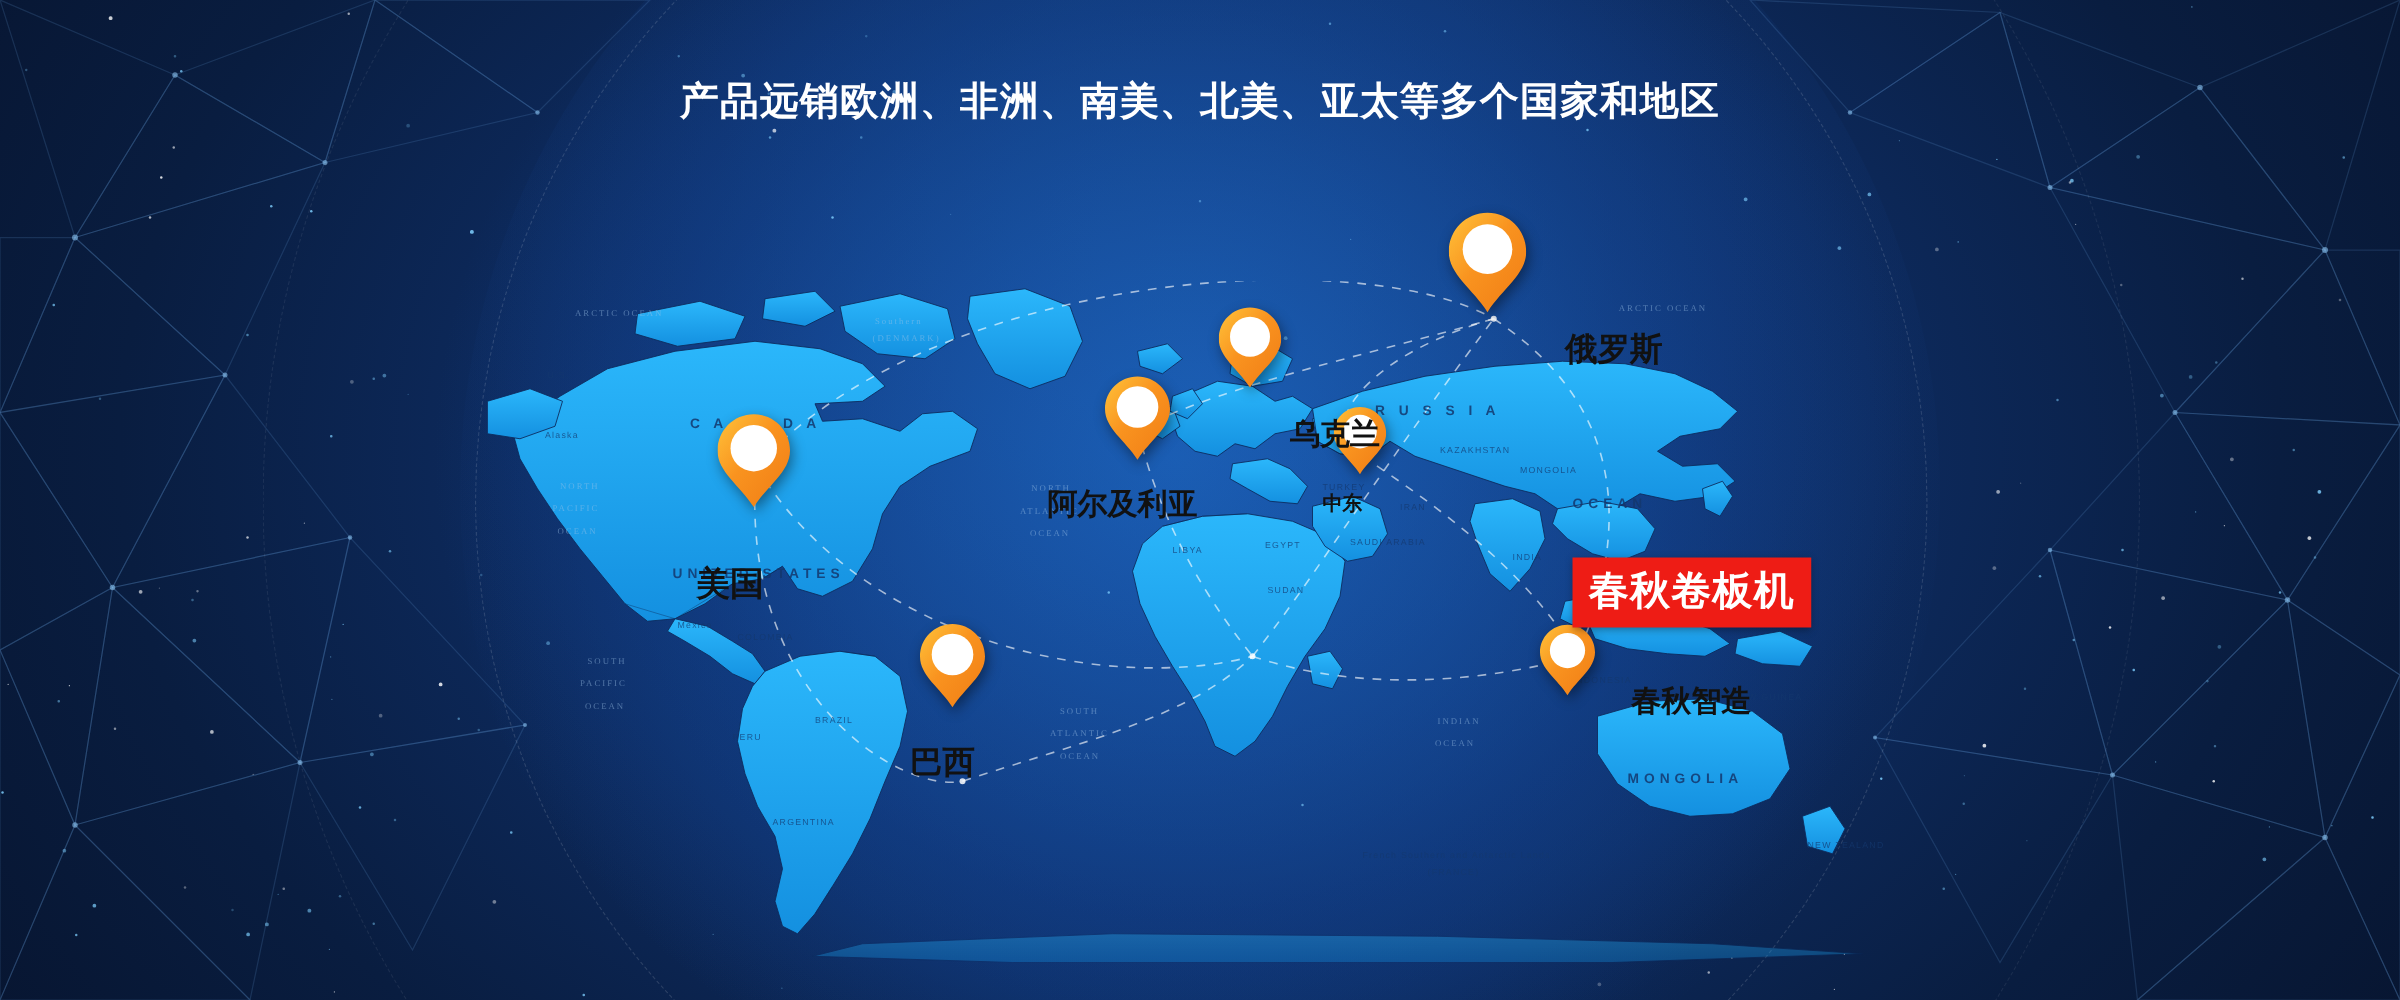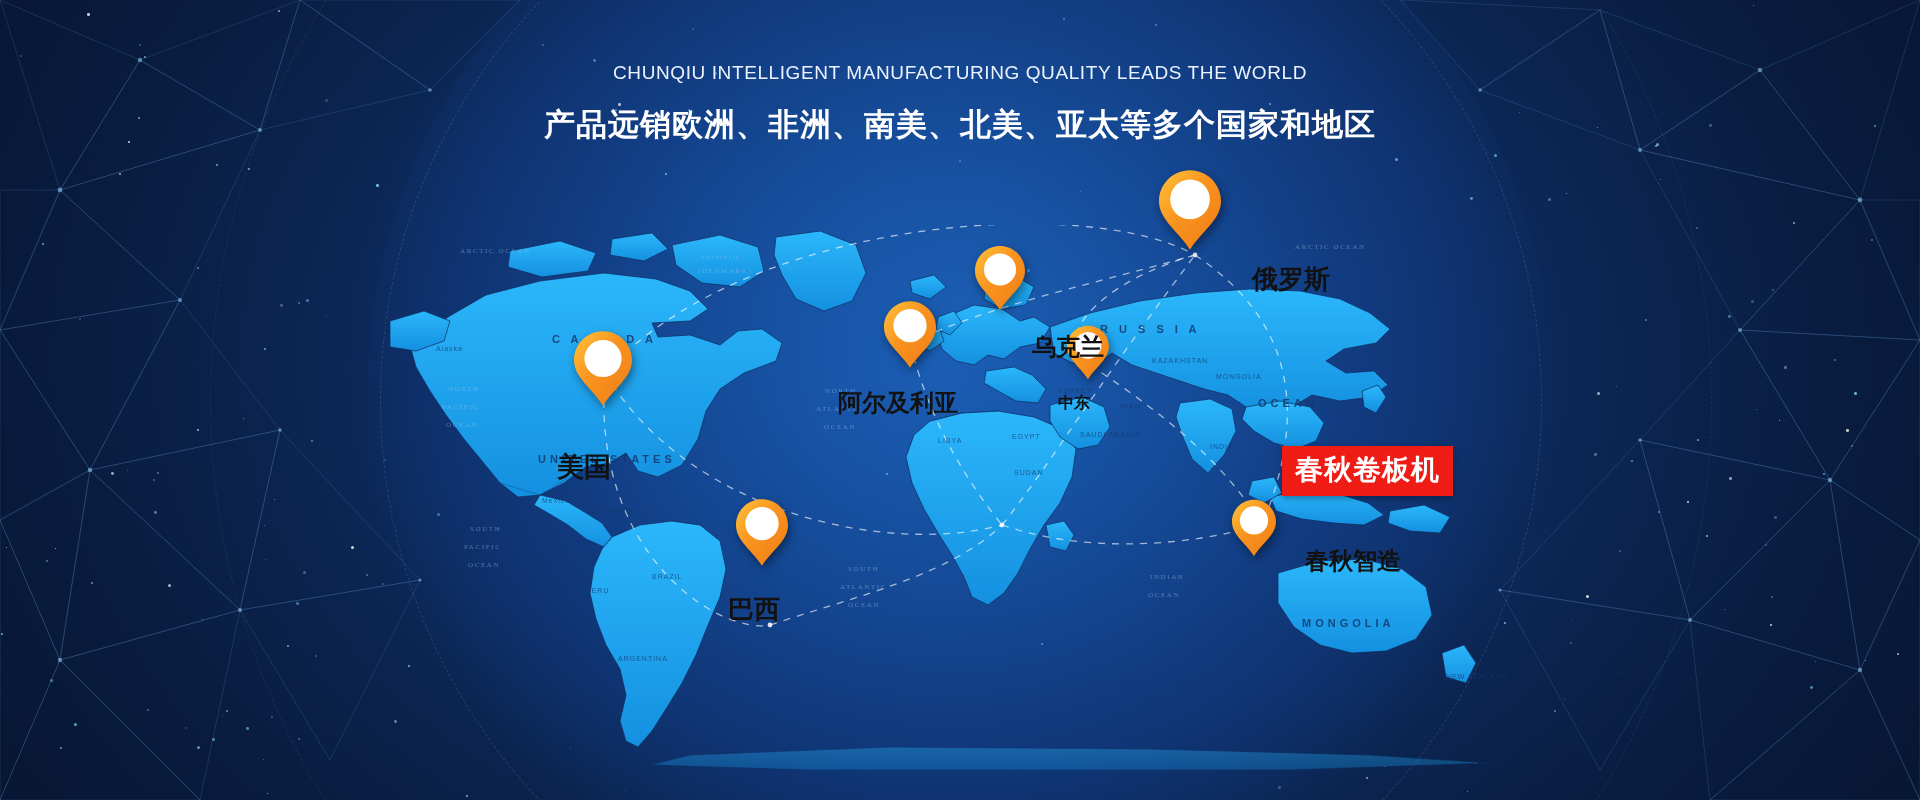--- a/index.html
+++ b/index.html
@@ -67,24 +67,23 @@
   .pin{position:absolute;z-index:60;}
   .pin svg{display:block;filter:drop-shadow(2px 4px 5px rgba(0,0,0,.42));}
   .pin-label{
     position:absolute;z-index:61;color:#111111;font-weight:700;white-space:nowrap;
     font-family:"DejaVu Sans","Liberation Sans",sans-serif;
     text-align:center;
   }
 
   .badge{
     position:absolute;z-index:70;background:#ee1c15;color:#ffffff;font-weight:700;
-    padding:5px 13px 7px 13px;font-size:28px;letter-spacing:1px;white-space:nowrap;
+    padding:5px 13px 7px 13px;font-size:32px;letter-spacing:1px;white-space:nowrap;
     font-family:"DejaVu Sans","Liberation Sans",sans-serif;
     box-shadow:0 2px 6px rgba(0,0,0,.35);
-    margin-left:24px;
   }
 </style>
 </head>
 <body>
 
 <div class="banner">
 
   <svg class="netsvg" viewBox="0 0 1920 800" preserveAspectRatio="none">
     <g stroke="rgba(120,180,240,0.16)" stroke-width="1" fill="none">
       <path d="M0 0 L140 60 L60 190 Z"></path>
@@ -301,21 +300,20 @@
       <div class="dot" style="width: 2.74253px; height: 2.74253px; left: 1854px; top: 392px; opacity: 0.8; background: rgb(127, 208, 255);"></div>
       <div class="dot" style="width: 2.73626px; height: 2.73626px; left: 1774px; top: 516px; opacity: 0.35; background: rgb(127, 208, 255);"></div>
       <div class="dot" style="width: 1.88595px; height: 1.88595px; left: 287px; top: 645px; opacity: 0.75; background: rgb(127, 208, 255);"></div>
       <div class="dot" style="width: 2.38361px; height: 2.38361px; left: 128px; top: 141px; opacity: 0.84; background: rgb(255, 255, 255);"></div>
       <div class="dot" style="width: 2.9355px; height: 2.9355px; left: 1810px; top: 686px; opacity: 0.61; background: rgb(127, 208, 255);"></div>
       <div class="dot" style="width: 1.32742px; height: 1.32742px; left: 657px; top: 76px; opacity: 0.43; background: rgb(255, 255, 255);"></div>
       <div class="dot" style="width: 1.49614px; height: 1.49614px; left: 1756px; top: 409px; opacity: 0.62; background: rgb(127, 208, 255);"></div>
     </div>
 
   <div class="head">
-    <div class="subtitle">CHUNQIU INTELLIGENT MANUFACTURING QUALITY LEADS THE WORLD</div>
     <div class="tagline">产品远销欧洲、非洲、南美、北美、亚太等多个国家和地区</div>
   </div>
 
   <div class="mapwrap">
 
     <svg class="mapsvg" viewBox="0 0 1180 545" preserveAspectRatio="none">
       <defs>
         <linearGradient id="landg" x1="0" y1="0" x2="0" y2="1">
           <stop offset="0%" stop-color="#2bb7fb"></stop>
           <stop offset="100%" stop-color="#1490e0"></stop>
@@ -411,21 +409,21 @@
         <div class="ocean-label sm" style="left: 426px; top: 180px;">ATLANTIC</div>
         <div class="ocean-label sm" style="left: 434px; top: 198px;">OCEAN</div>
         <div class="ocean-label sm" style="left: 80px; top: 300px;">SOUTH</div>
         <div class="ocean-label sm" style="left: 74px; top: 318px;">PACIFIC</div>
         <div class="ocean-label sm" style="left: 78px; top: 336px;">OCEAN</div>
         <div class="ocean-label sm" style="left: 458px; top: 340px;">SOUTH</div>
         <div class="ocean-label sm" style="left: 450px; top: 358px;">ATLANTIC</div>
         <div class="ocean-label sm" style="left: 458px; top: 376px;">OCEAN</div>
         <div class="ocean-label sm" style="left: 760px; top: 348px;">INDIAN</div>
         <div class="ocean-label sm" style="left: 758px; top: 366px;">OCEAN</div>
-        <div class="ocean-label sm" style="left: 310px; top: 28px;">Antarctic</div>
+        <div class="ocean-label sm" style="left: 310px; top: 28px;">Southern</div>
         <div class="ocean-label sm" style="left: 308px; top: 42px;">(DENMARK)</div>
       </div>
     <div id="country-labels">
         <div class="country-label " style="left: 162px; top: 108px;">C A N A D A</div>
         <div class="country-label tiny" style="left: 48px; top: 72px;">U.S.</div>
         <div class="country-label " style="left: 148px; top: 228px; text-align: center;">UNITED STATES</div>
         <div class="country-label " style="left: 710px; top: 98px;">R U S S I A</div>
         <div class="country-label tiny" style="left: 826px; top: 148px;">MONGOLIA</div>
         <div class="country-label " style="left: 868px; top: 172px;">OCEAN</div>
         <div class="country-label tiny" style="left: 820px; top: 218px;">INDIA</div>

